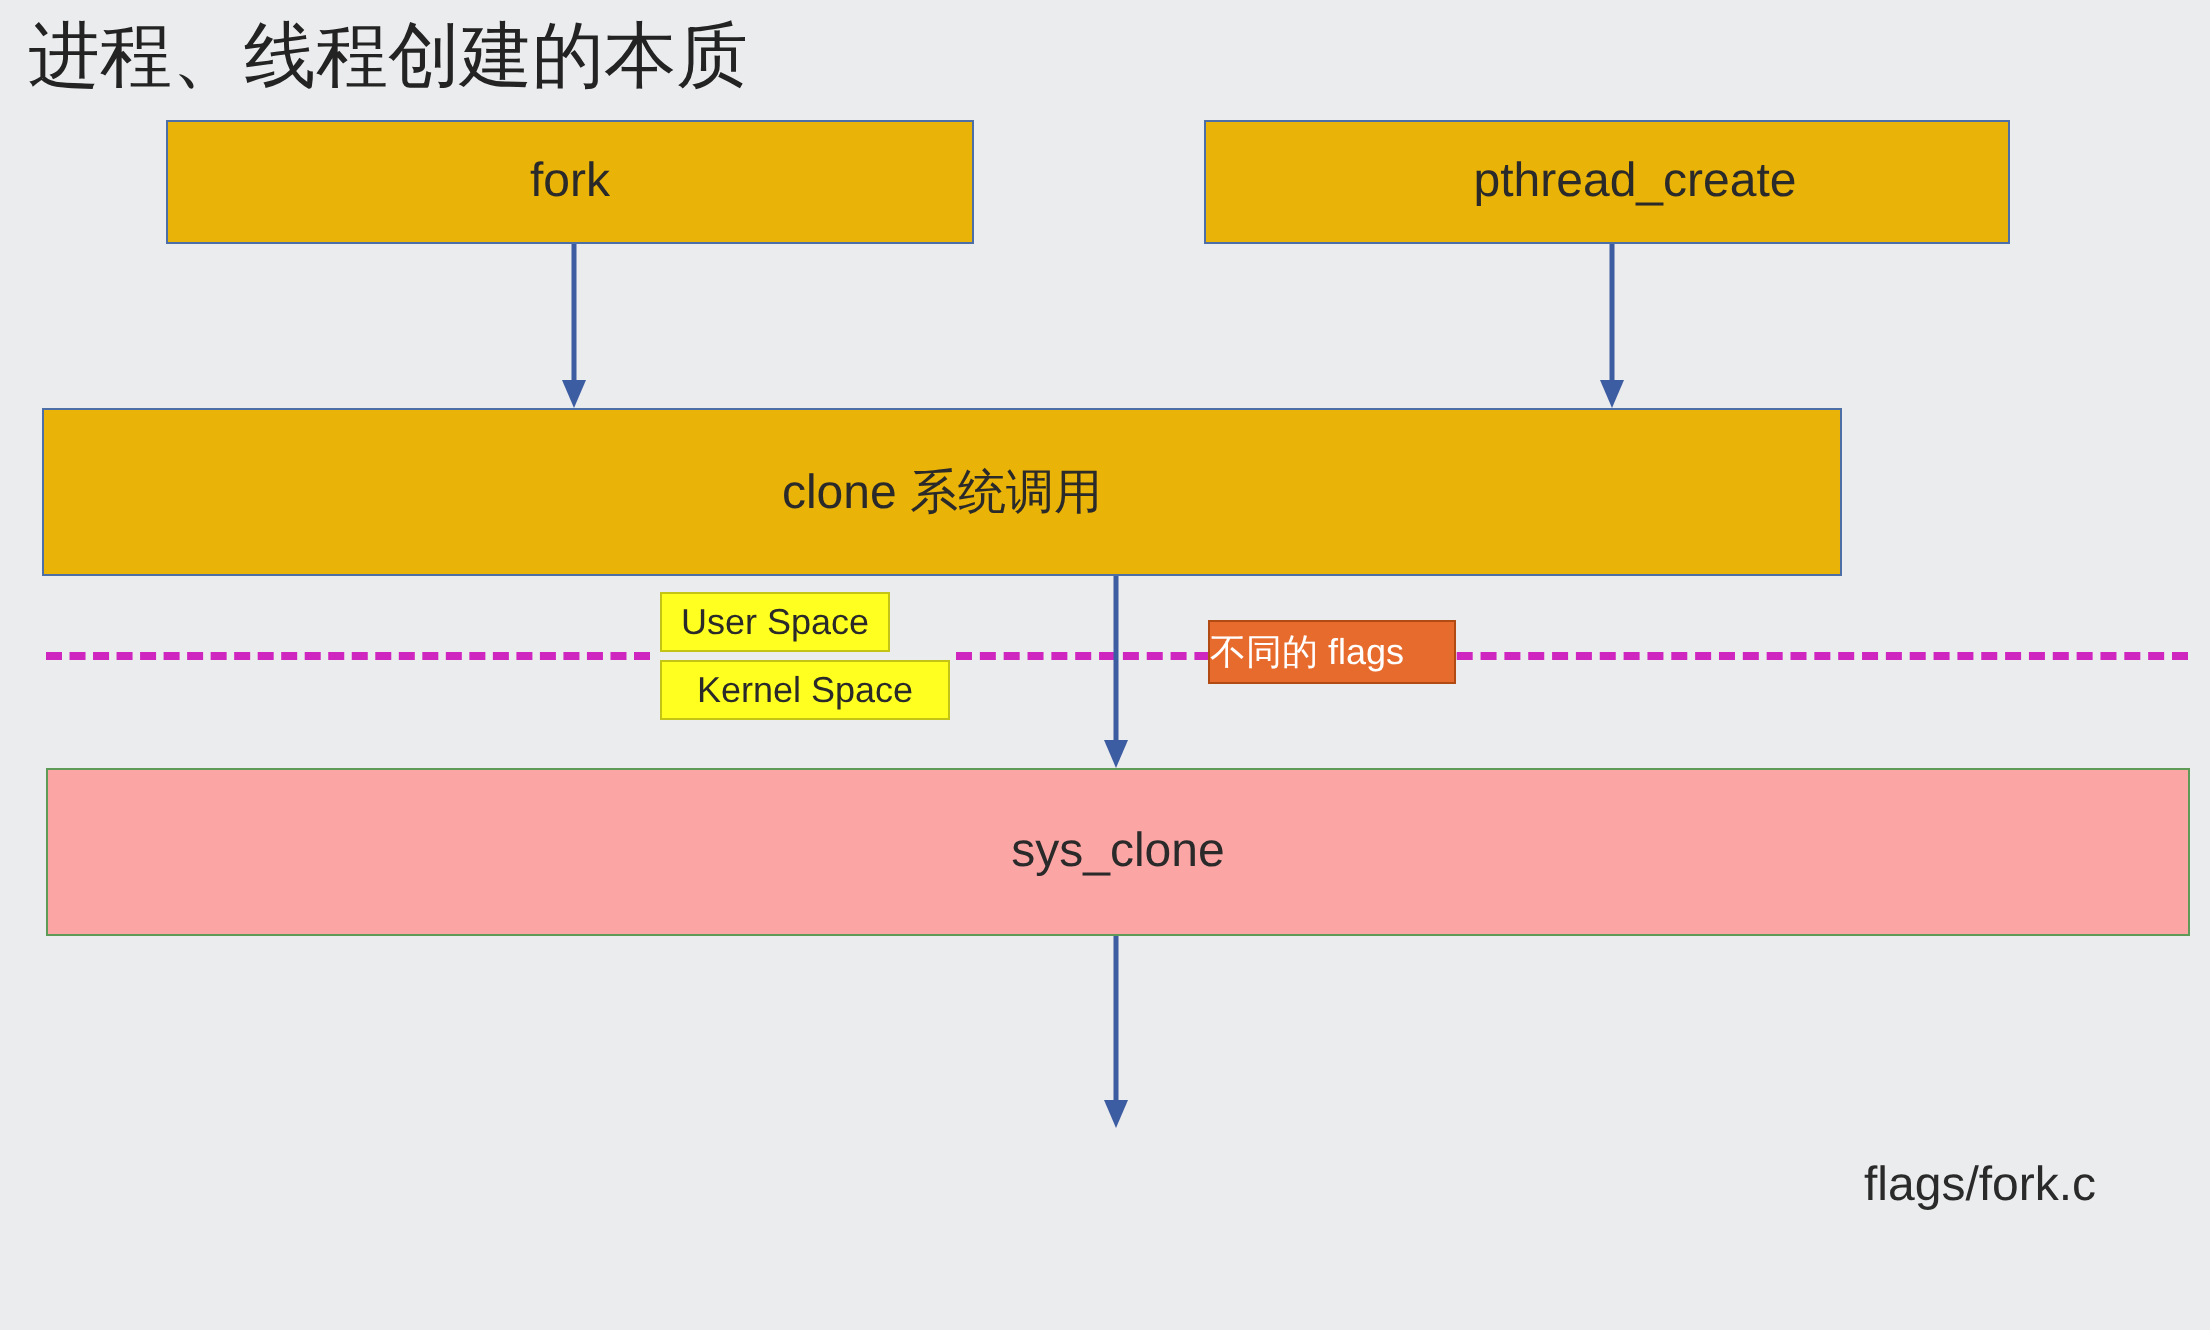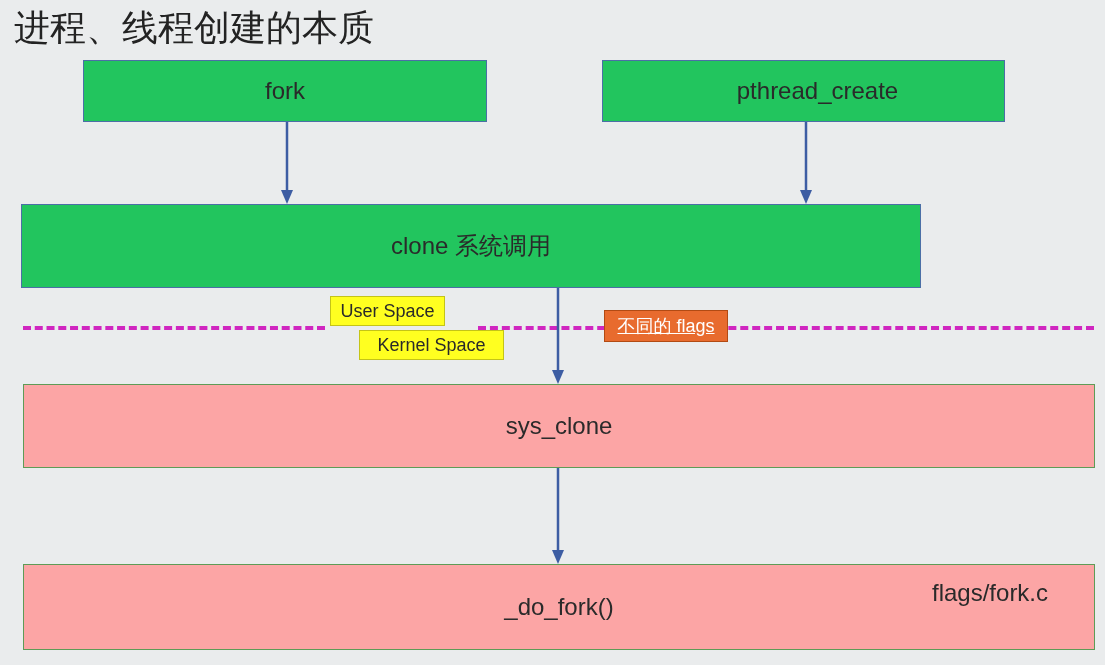--- a/index.html
+++ b/index.html
@@ -23,38 +23,38 @@
   .box {
     position: absolute;
     display: flex;
     align-items: center;
     justify-content: center;
     font-size: 24px;
     color: #2a2a2a;
     border-style: solid;
     border-width: 1px;
   }
-  .blue  { background: #22c55e; border-color: #4b6fa6; }
+  .blue  { background: #eab308; border-color: #4b6fa6; }
   .green { background: #fca5a5; border-color: #5e9b56; }
 
   .yellow-badge {
     position: absolute;
     background: #ffff20;
     border: 1px solid #c4c417;
     font-size: 18px;
     color: #2a2a2a;
     display: flex; align-items: center; justify-content: center;
   }
   .orange-badge {
     position: absolute;
     background: #e86b2e;
     border: 1px solid #b24a13;
     font-size: 18px;
     color: #fff;
-    display: flex; align-items: center; justify-content: center; text-decoration: underline;
+    display: flex; align-items: center; justify-content: flex-start;
   }
 
   .note {
     position: absolute;
     font-size: 24px;
     color: #2a2a2a;
   }
 
   svg.arrow { position: absolute; overflow: visible; }
   .dash-line {
@@ -79,33 +79,30 @@
   </div>
 
   <div class="box blue" style="left:21px; top:204px; width:900px; height:84px;">
     <span>clone 系统调用</span>
   </div>
 
   <div class="box green" style="left:23px; top:384px; width:1072px; height:84px;">
     <span>sys_clone</span>
   </div>
 
-  <div class="box green" style="left:23px; top:564px; width:1072px; height:86px;">
-    <span>_do_fork()</span>
-  </div>
 
   <div class="note" style="left:932px; top:579px;">flags/fork.c</div>
 
   <div class="dash-line" style="left:23px; top:326px; width:302px;"></div>
   <div class="dash-line" style="left:478px; top:326px; width:616px;"></div>
 
   <div class="yellow-badge" style="left:330px; top:296px; width:115px; height:30px;">
     <span>User Space</span>
   </div>
-  <div class="yellow-badge" style="left:330px; top:330px; width:145px; height:30px;margin-left:29px;">
+  <div class="yellow-badge" style="left:330px; top:330px; width:145px; height:30px;">
     <span>Kernel Space</span>
   </div>
 
   <div class="orange-badge" style="left:604px; top:310px; width:124px; height:32px;">
     <span>不同的 flags</span>
   </div>
 
   <svg class="arrow" style="left:281px; top:122px;" width="12" height="82">
     <line x1="6" y1="0" x2="6" y2="70" stroke="#3d5da3" stroke-width="2.5"></line>
     <polygon points="0,68 12,68 6,82" fill="#3d5da3"></polygon>

